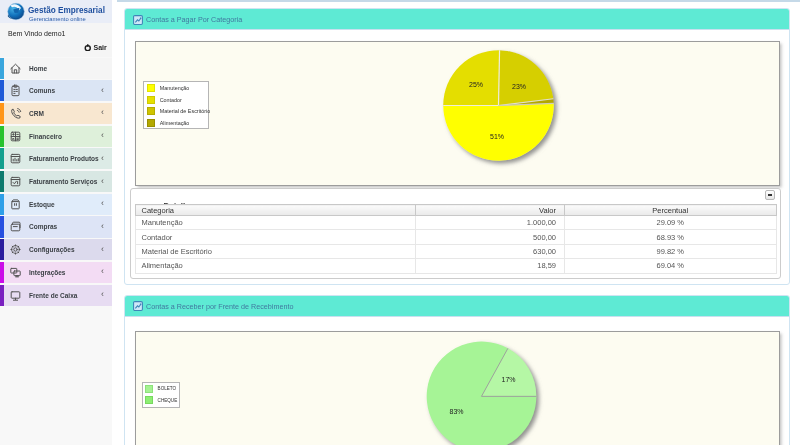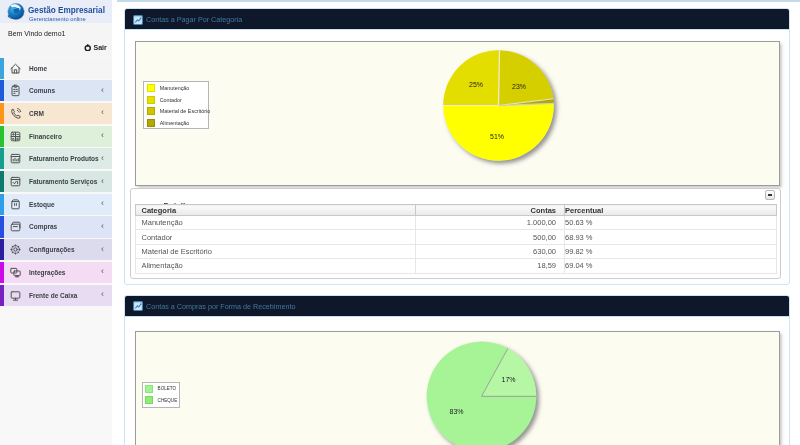--- a/index.html
+++ b/index.html
@@ -9,39 +9,39 @@
 #side{position:absolute;left:0;top:0;width:112px;height:445px;background:#f8f8f8;}
 #logo{position:absolute;left:0;top:0;width:112px;height:23px;background:#e9edf7;}
 #welcome{position:absolute;left:0;top:23px;width:112px;height:34px;background:#f5f5f5;}
 .mi{position:absolute;left:0;width:108px;height:21.2px;border-left:4px solid;display:flex;align-items:center;}
 .mi svg{margin-left:4.5px;flex:none;}
 .mi span{margin-left:7.5px;font-size:6.5px;font-weight:bold;color:#3c4146;letter-spacing:0;}
 .mi i{position:absolute;right:8px;top:5.5px;font-style:normal;font-size:9px;color:#555;line-height:9px;}
 
 #content{position:absolute;left:112px;top:0;width:688px;height:445px;background:#fff;}
 .panel{position:absolute;left:12px;width:664px;border:1px solid #cfe4f2;border-radius:3px;background:#fff;}
-.phead{position:absolute;left:0;top:0;right:0;height:20px;background:#0f172a;border-bottom:1px solid #c9e0ef;border-radius:2px 2px 0 0;}
+.phead{position:absolute;left:0;top:0;right:0;height:20px;background:#5eead4;border-bottom:1px solid #c9e0ef;border-radius:2px 2px 0 0;}
 .phead svg{position:absolute;left:8px;top:5.5px;}
 .phead b{position:absolute;left:21px;top:6px;font-size:7.2px;font-weight:normal;color:#41799f;}
 .cbox{position:absolute;left:10px;width:643px;border:1px solid #9c9c9c;background:#fdfcf1;box-shadow:1.5px 1.5px 3px rgba(140,140,140,.55);}
 .legend{position:absolute;background:#fff;border:1px solid #b5b5b5;}
 .lrow{display:flex;align-items:center;height:11.5px;padding-left:2.5px;}
 .lrow em{width:6.2px;height:6.2px;flex:none;font-style:normal;}
 .lrow span{margin-left:5px;font-size:5.4px;color:#333;white-space:nowrap;}
 
 #det{position:absolute;left:4.5px;top:179px;width:649.5px;height:89px;border:1px solid #ccc;border-radius:3px;background:#fff;}
 #det h4{position:absolute;left:24px;top:0;margin:9px;font-size:8px;color:#333;line-height:15px;font-weight:bold;}
 #minb{position:absolute;left:634.5px;top:1px;width:8px;height:7.5px;border:1px solid #b9b9b9;border-radius:2px;background:linear-gradient(#ffffff,#e6e6e6);}
 #minb div{position:absolute;left:1.5px;top:2.5px;width:4.5px;height:2px;background:#333;}
 table{position:absolute;left:4px;top:15px;width:641px;border-collapse:collapse;table-layout:fixed;}
-th{height:10px;background:linear-gradient(#fbfbfb,#e9e9e9);border:1px solid #c8c8c8;font-size:7.5px;font-weight:bold;color:#333;padding:0;}
+th{height:10px;background:linear-gradient(#fbfbfb,#e9e9e9);border:1px solid #c8c8c8;font-size:7.5px;font-weight:normal;color:#333;padding:0;}
 td{height:13.4px;border:1px solid #e7e7e7;border-top:1px solid #dcdcdc;font-size:7.5px;color:#555;padding:0;}
 .cl{text-align:left;padding-left:6px;}
 .cr{text-align:right;padding-right:8px;}
-.cc{text-align:left;}
+.cc{text-align:center;}
 </style>
 </head>
 <body>
 <div id="page">
 
   <div style="position:absolute;left:117px;top:0;width:683px;height:1.5px;background:#c5d9e8;z-index:5;"></div>
 
   <div id="side"></div>
   <div id="logo">
     <svg width="112" height="23" viewBox="0 0 112 23">
@@ -222,27 +222,27 @@
           </div>
         <table>
           <colgroup>
               <col style="width:280.5px">
               <col style="width:149px">
               <col style="width:211.5px">
             </colgroup>
           <tbody>
               <tr>
                 <th class="cl">Categoria</th>
-                <th class="cr">Contas</th>
+                <th class="cr">Valor</th>
                 <th class="cc">Percentual</th>
               </tr>
           <tr>
                 <td class="cl">Manutenção</td>
                 <td class="cr">1.000,00</td>
-                <td class="cc">50.63 %</td>
+                <td class="cc">29.09 %</td>
               </tr>
           <tr>
                 <td class="cl">Contador</td>
                 <td class="cr">500,00</td>
                 <td class="cc">68.93 %</td>
               </tr>
           <tr>
                 <td class="cl">Material de Escritório</td>
                 <td class="cr">630,00</td>
                 <td class="cc">99.82 %</td>
@@ -257,21 +257,21 @@
       </div>
     </div>
 
     <div class="panel" style="top:294.5px;height:200px;">
       <div class="phead">
         <svg width="10" height="10" viewBox="0 0 12 12">
             <rect x="0.7" y="0.7" width="10.6" height="10.6" rx="1.5" fill="#cfe7f8" stroke="#3e86b8" stroke-width="1.3"></rect>
             <path d="M2.8,8.8 L5.4,5.8 L7,7.2 L9.6,3.4" fill="none" stroke="#3e86b8" stroke-width="1.3"></path>
             <path d="M10,2.8 l-0.3,2.2 l-1.7,-1.5 z" fill="#3e86b8"></path>
           </svg>
-        <b>Contas a Compras por Forma de Recebimento</b>
+        <b>Contas a Receber por Frente de Recebimento</b>
       </div>
       <div class="cbox" style="top:35.5px;height:161px;">
         <div class="legend" style="left:5.5px;top:49.5px;width:36.5px;height:24px;">
           <div class="lrow" style="margin-top:0.5px;">
               <em style="width:5.6px;height:5.6px;background:#a5f292;border:0.5px solid #8ce27a;"></em>
               <span style="font-size:4.6px;">BOLETO</span>
             </div>
           <div class="lrow">
               <em style="width:5.6px;height:5.6px;background:#8eee74;border:0.5px solid #77d95f;"></em>
               <span style="font-size:4.6px;">CHEQUE</span>

